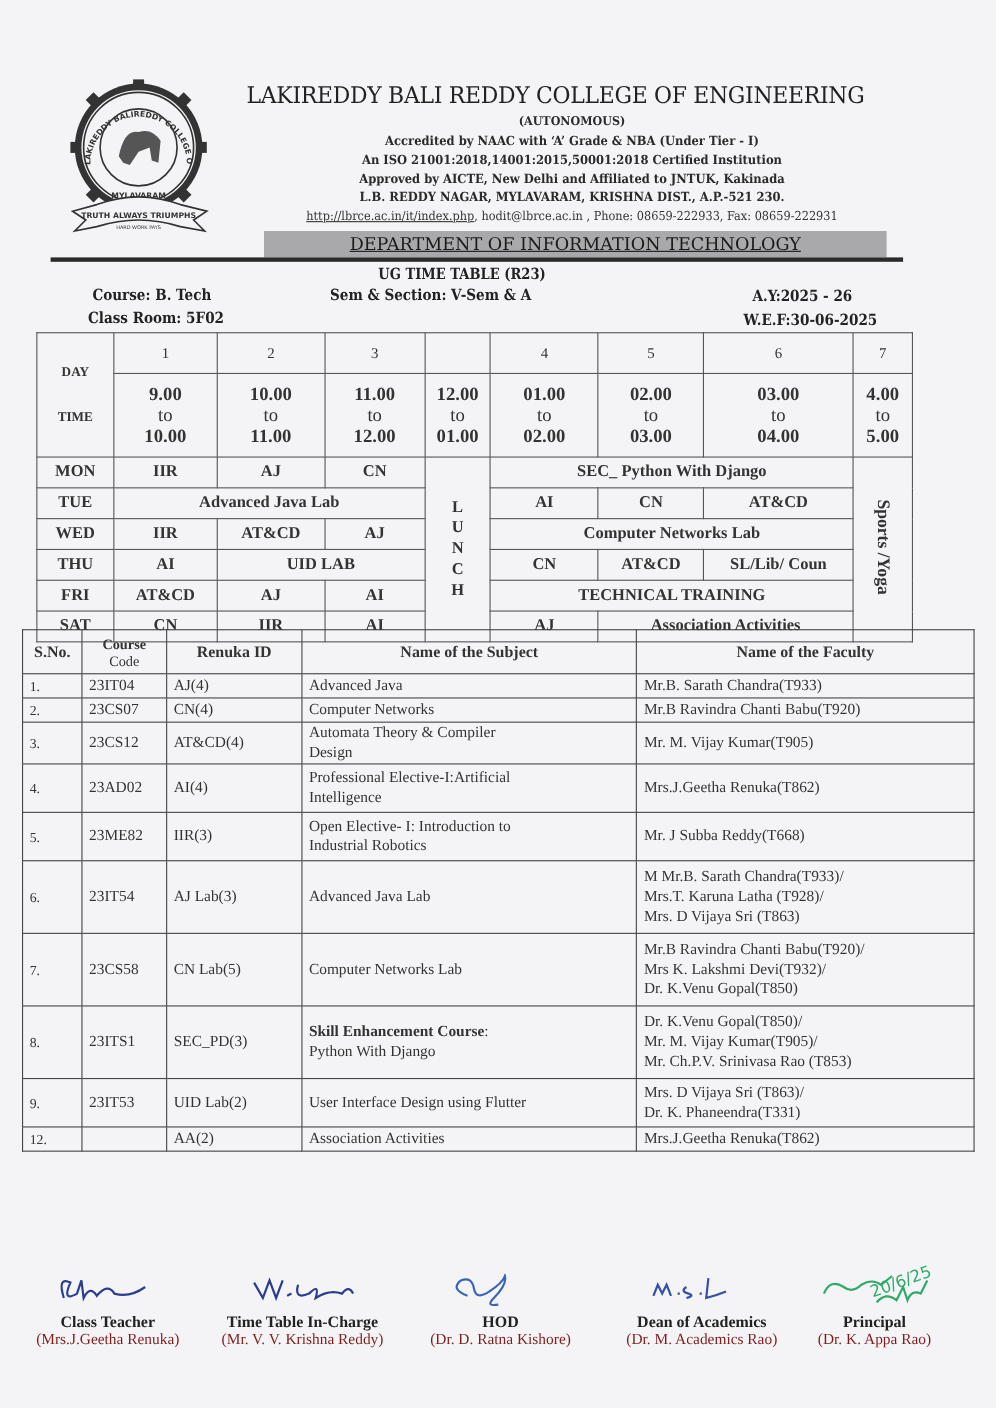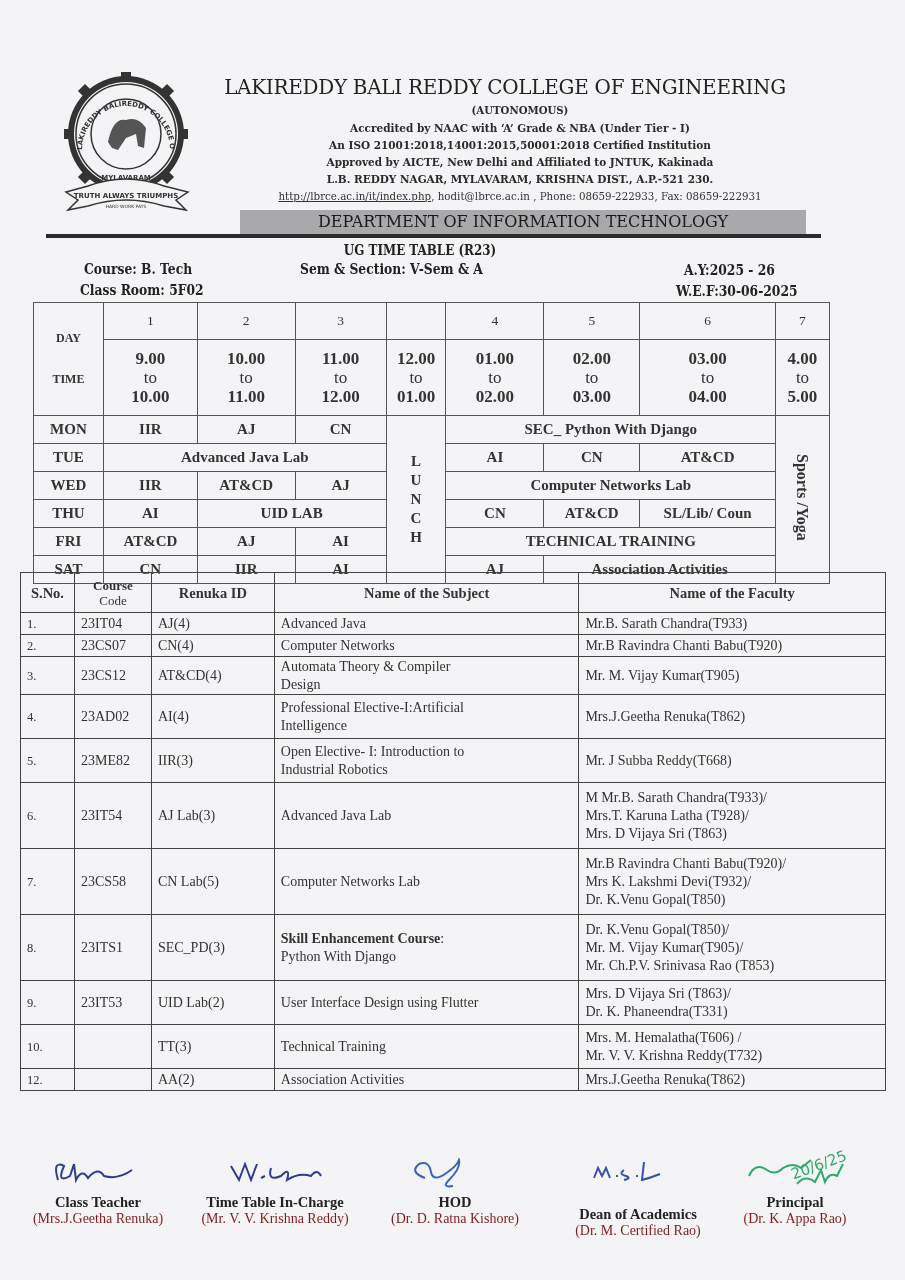--- a/index.html
+++ b/index.html
@@ -15,21 +15,21 @@
   .l1 { top: 104px; font-size: 11px; }
   .l2 { top: 121px; }
   .l3 { top: 138px; }
   .l4 { top: 155px; }
   .l5 { top: 172px; }
   .contact { position: absolute; left: 200px; top: 190px; width: 640px; text-align: center;
     font-family: "DejaVu Serif", serif; font-size: 11.2px; color: #333; transform: scaleX(0.92); }
   .contact .url { text-decoration: underline; }
 
   .dept-banner { position: absolute; left: 240px; top: 210px; width: 566px; height: 24px; background: #a9a9ab;
-    text-align: center; font-family: "DejaVu Serif", serif; font-size: 16px; line-height: 24px; color: #1a1a1a; }
+    text-align: center; font-family: "DejaVu Serif", serif; font-size: 16px; line-height: 24px; color: #1a1a1a; text-decoration: underline; }
   .thick-rule { position: absolute; left: 46px; top: 234px; width: 775px; height: 4px; background: #2b2b2b; }
 
   .tt-title { position: absolute; left: 320px; top: 242px; width: 200px; text-align: center; font-weight: bold; font-size: 14px; font-family: "DejaVu Serif", serif; transform: scaleX(0.85); }
   .meta { position: absolute; font-family: "DejaVu Serif", serif; font-weight: bold; font-size: 14px; transform: scaleX(0.88); transform-origin: left; }
   .m-course { left: 84px; top: 261px; }
   .m-room { left: 80px; top: 282px; }
   .m-sem { left: 300px; top: 261px; }
   .m-ay { left: 684px; top: 262px; }
   .m-wef { left: 676px; top: 283px; }
 
@@ -363,32 +363,20 @@
         <td>23IT53</td>
         <td>UID Lab(2)</td>
         <td>
           <div>User Interface Design using Flutter</div>
         </td>
         <td>
           <div>Mrs. D Vijaya Sri (T863)/</div>
           <div>Dr. K. Phaneendra(T331)</div>
         </td>
       </tr>
-      <tr style="height: 44px;">
-        <td class="sn">10.</td>
-        <td></td>
-        <td>TT(3)</td>
-        <td>
-          <div>Technical Training</div>
-        </td>
-        <td>
-          <div>Mrs. M. Hemalatha(T606) /</div>
-          <div>Mr. V. V. Krishna Reddy(T732)</div>
-        </td>
-      </tr>
       <tr style="height: 22px;">
         <td class="sn">12.</td>
         <td></td>
         <td>AA(2)</td>
         <td>
           <div>Association Activities</div>
         </td>
         <td>
           <div>Mrs.J.Geetha Renuka(T862)</div>
         </td>
@@ -415,22 +403,22 @@
       <svg width="110" height="34" style="left: 50%; margin-left: -50px; top: -22px;">
         <path d="M20 20 Q4 14 14 6 Q24 2 26 14 Q28 24 40 16 Q52 8 54 2 Q56 10 44 22 Q36 30 48 28" fill="none" stroke="#3a64b8" stroke-width="2"></path>
       </svg>
       <div class="role" style="margin-top: 14px;">HOD</div>
       <div class="pname">(Dr. D. Ratna Kishore)</div>
     </div>
     <div class="sig" style="left: 548px; top: 1180px; width: 180px;">
       <svg width="110" height="34" style="left: 50%; margin-left: -50px; top: -22px;">
         <path d="M6 20 L10 10 L14 18 L18 10 L22 20 M28 18 L30 18 M36 12 Q30 16 38 18 Q44 20 36 22 M48 18 L50 18 M56 4 L54 22 Q62 20 72 16" fill="none" stroke="#3550a8" stroke-width="2"></path>
       </svg>
-      <div class="role" style="margin-top: 26px;">Dean of Academics</div>
-      <div class="pname">(Dr. M. Certified Rao)</div>
+      <div class="role" style="margin-top: 14px;">Dean of Academics</div>
+      <div class="pname">(Dr. M. Academics Rao)</div>
     </div>
     <div class="sig" style="left: 720px; top: 1180px; width: 150px;">
       <svg width="110" height="34" style="left: 50%; margin-left: -50px; top: -22px;">
         <path d="M4 18 Q10 4 22 12 Q30 18 38 10 Q48 4 56 10 L66 2 M52 26 Q60 16 70 24 L76 12 L80 24 Q84 14 92 18 L98 6" fill="none" stroke="#2faa6a" stroke-width="2"></path>
       </svg>
       <div class="role" style="margin-top: 14px;">Principal</div>
       <div class="pname">(Dr. K. Appa Rao)</div>
       <div style="position: absolute; left: 70px; top: -24px; color: rgb(47, 170, 106); font-size: 15px; transform: rotate(-20deg); font-family: &quot;DejaVu Sans&quot;, sans-serif;">20/6/25</div>
     </div>
   </div>

